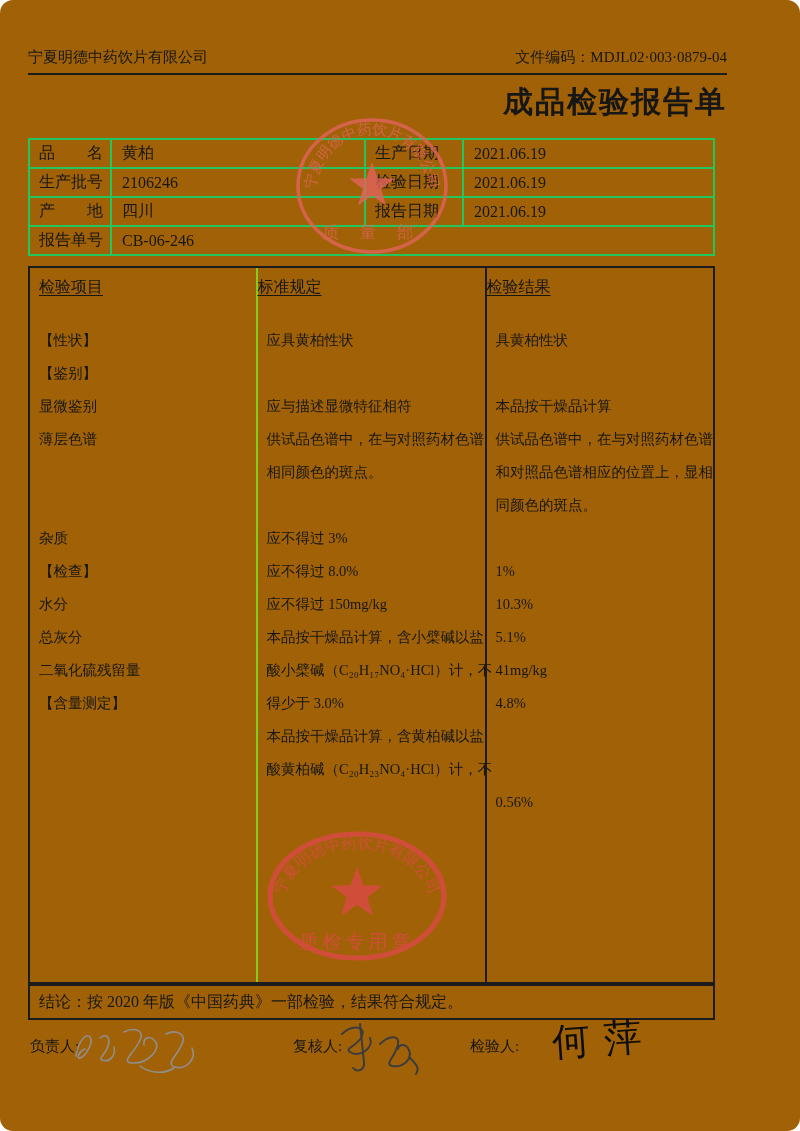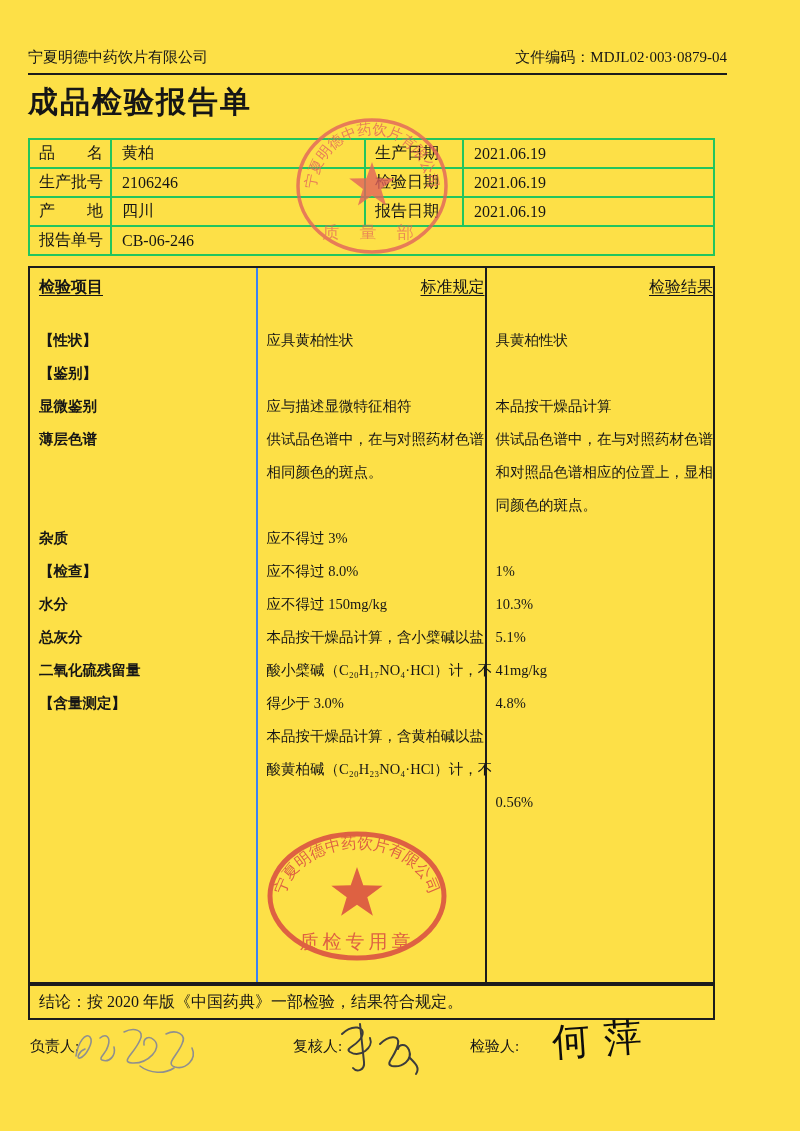--- a/index.html
+++ b/index.html
@@ -1,48 +1,49 @@
 <!DOCTYPE html>
 <html><head>
 <meta charset="utf-8">
 <style>
   * { margin:0; padding:0; box-sizing:border-box; }
   html,body { background:#fff; }
   .page {
-    position:relative; width:800px; height:1131px; background:#fde047;
+    position:relative; width:800px; height:1131px; background:#a16207;
     font-family:"Liberation Serif","DejaVu Serif",serif; color:#161616;
     overflow:hidden;
+    border-radius:13px;
   }
   
   .doc-header {
     position:absolute; left:28px; top:48px; width:699px;
     display:flex; justify-content:space-between; align-items:flex-end;
     padding-bottom:6px; border-bottom:2px solid #1c1c1c; font-size:15px;
   }
   .doc-title {
-    position:absolute; left:28px; top:82px; width:699px; text-align:left;
+    position:absolute; left:28px; top:82px; width:699px; text-align:right;
     font-size:30px; font-weight:bold; letter-spacing:2px;
   }
   
   .info-table {
     position:absolute; left:28px; top:138px; width:687px;
     border-collapse:collapse; table-layout:fixed; font-size:16px;
   }
   .info-table td { border:2px solid #22c55e; height:29px; padding:0 0 0 10px; }
   .info-table td.lbl { padding-left:9px; }
   
   .main-table {
     position:absolute; left:28px; top:266px; width:687px; height:718px;
     border:2px solid #1c1c1c; display:flex;
   }
   .mt-col { padding-top:0; }
-  .mt-col1 { width:229px; border-right:2px solid #3b82f6;font-weight:bold; }
+  .mt-col1 { width:229px; border-right:2px solid #84cc16; }
   .mt-col2 { width:229px; border-right:2px solid #1c1c1c; }
   .mt-col3 { flex:1; }
-  .mt-header { height:56px; padding-top:9px; font-size:16px; text-align:right; }
+  .mt-header { height:56px; padding-top:9px; font-size:16px; text-align:left; }
   .mt-header.h-left { text-align:left; padding-left:9px; }
   .uline { text-decoration:underline; text-underline-offset:3px; }
   .tline {
     height:33px; line-height:33px; font-size:14.5px;
     padding-left:9px; white-space:nowrap; overflow:visible;
   }
   
   .conclusion-row {
     position:absolute; left:28px; top:984px; width:687px; height:36px;
     border:2px solid #1c1c1c; font-size:16px; line-height:31px; padding-left:9px;

